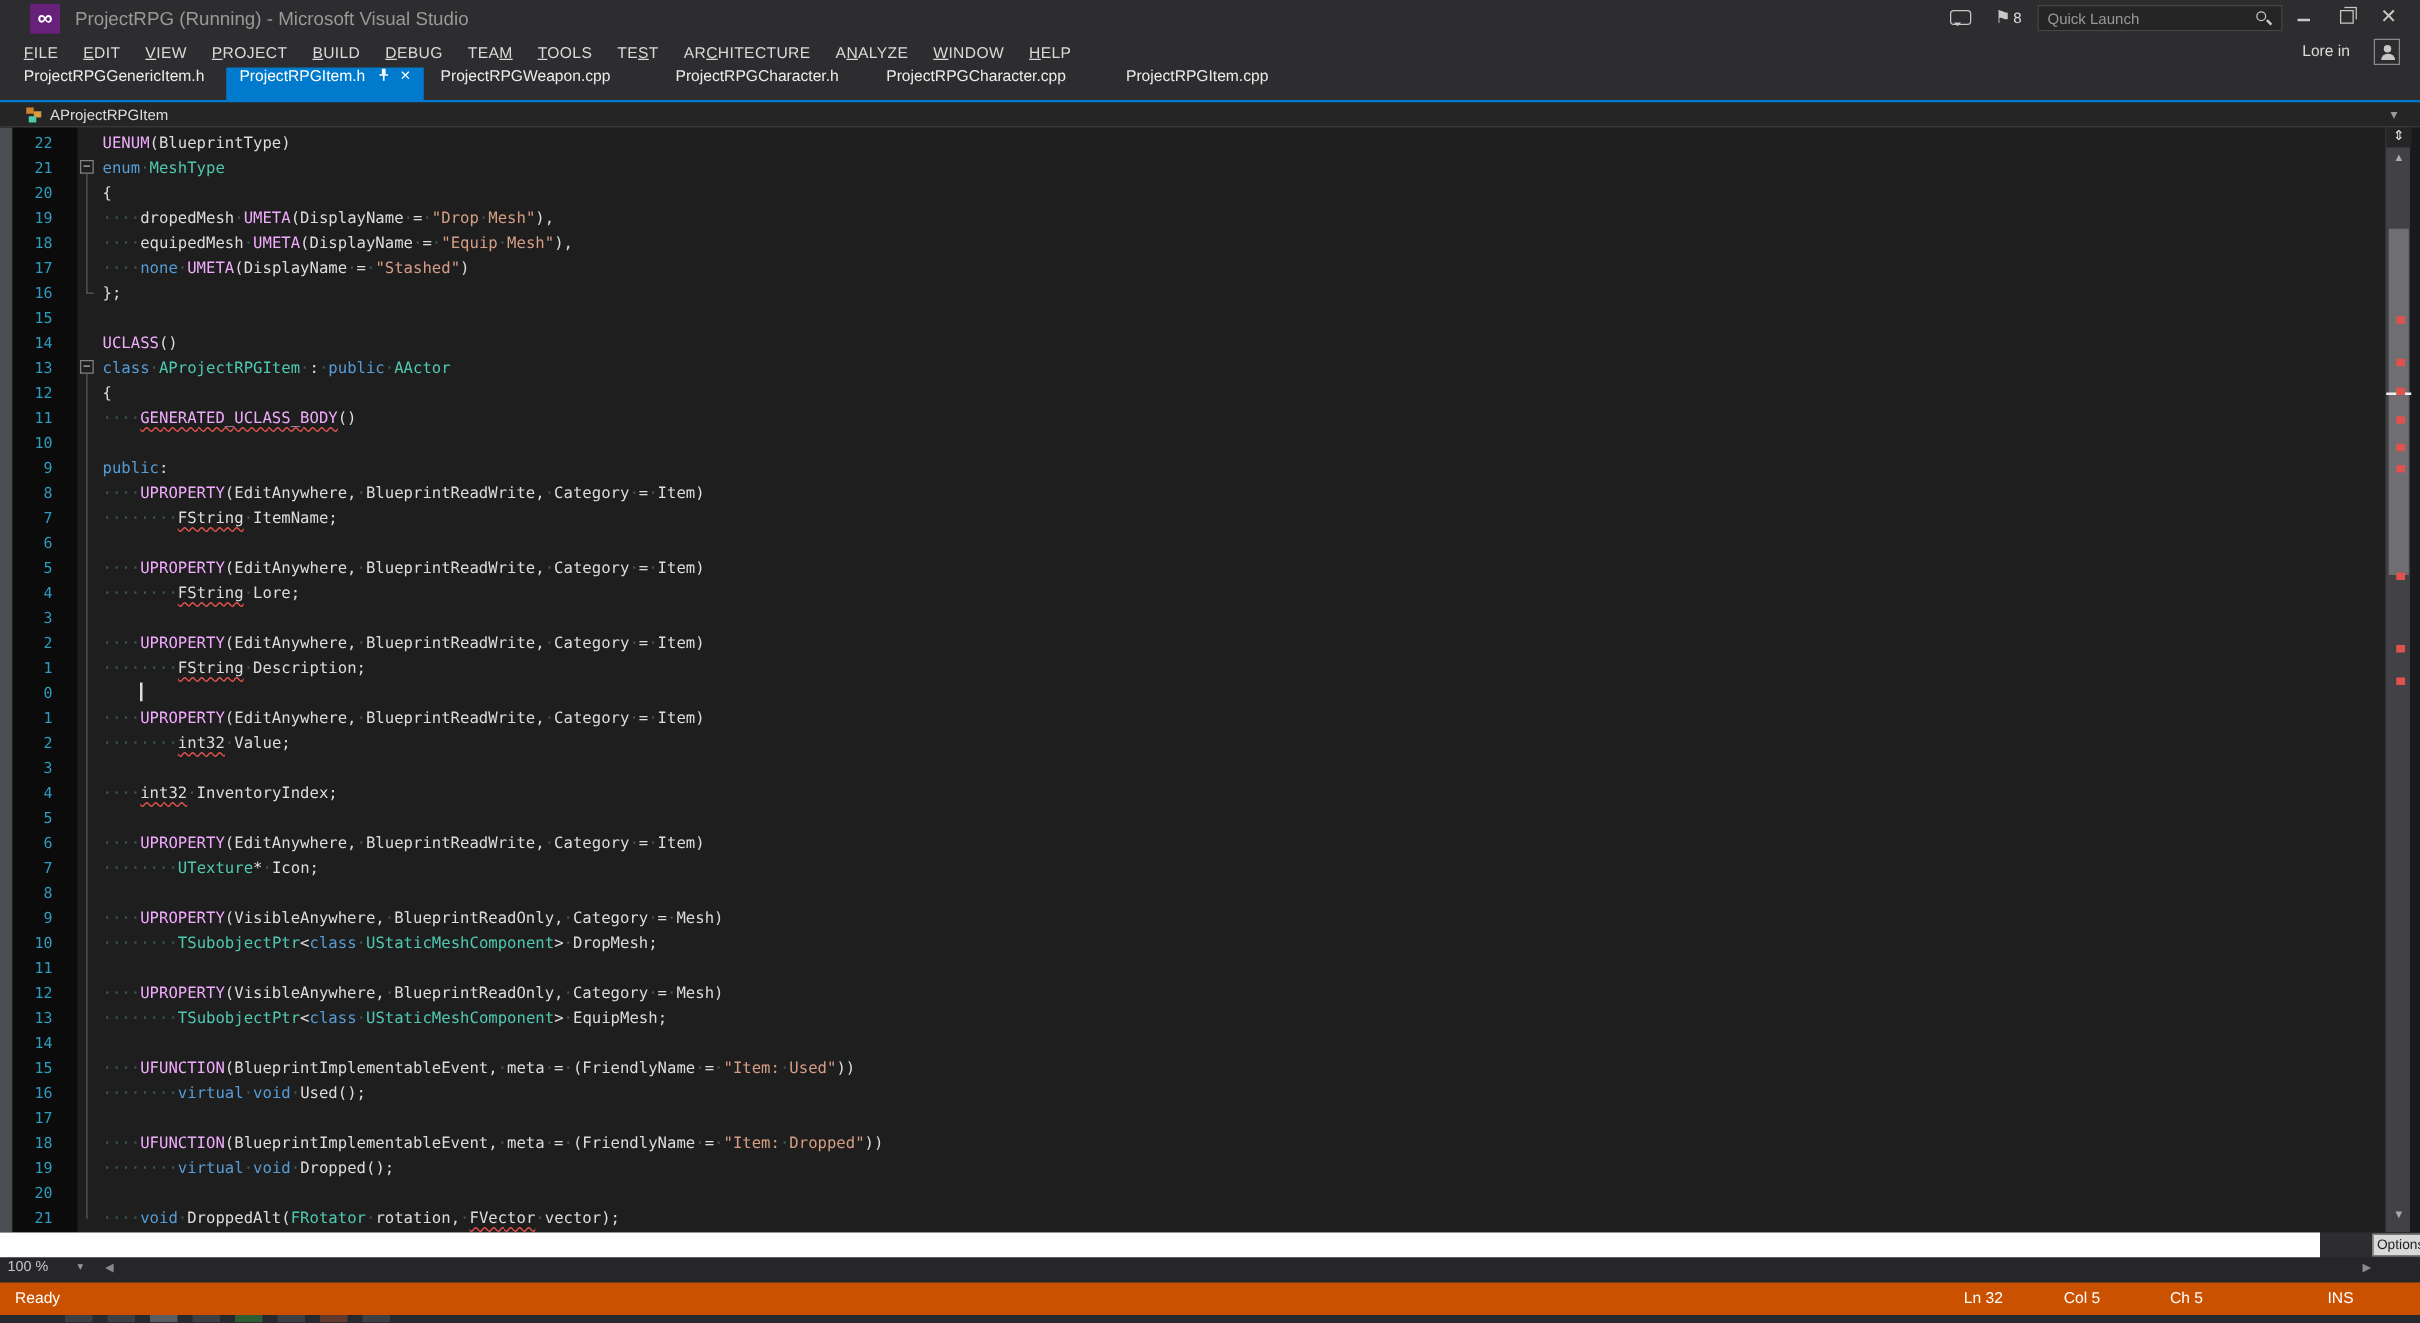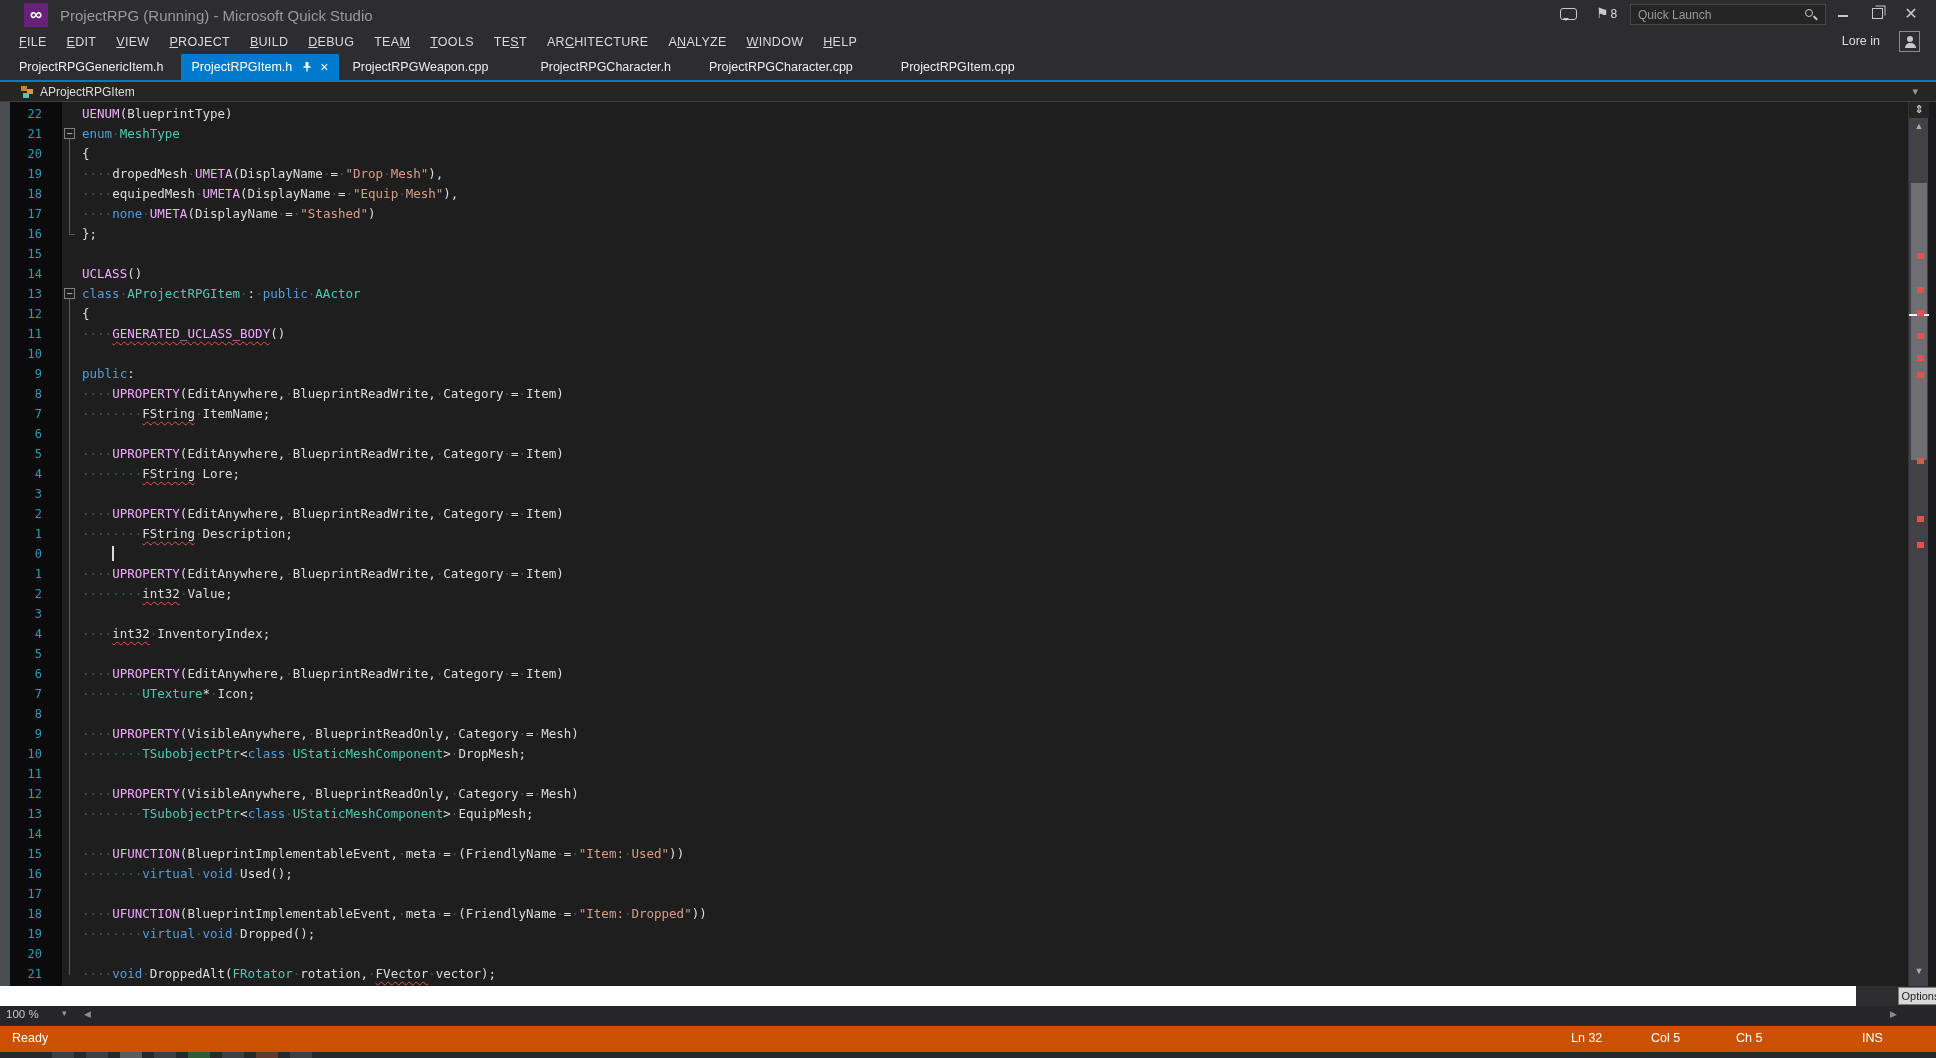--- a/index.html
+++ b/index.html
@@ -40,21 +40,21 @@
   .menu-item u { text-decoration:underline; }
   .signin { position:absolute; right:56px; top:4px; font-size:12.5px; color:#DCDCDC; }
   .avatar { position:absolute; right:16px; top:1px; width:21px; height:21px;
             border:1px solid #8A8A8A; background:#2D2D30; }
   .avatar .head { position:absolute; left:7px; top:4px; width:6px; height:6px; border-radius:50%; background:#C8C8C8; }
   .avatar .body { position:absolute; left:4.5px; bottom:3px; width:11px; height:5px;
             border-radius:5px 5px 0 0; background:#C8C8C8; }
 
   
   .tabbar { position:relative; height:26px; background:#2D2D30; display:flex; align-items:flex-end; }
-  .tab { height:26px; display:flex; align-items:center; padding:0 11px;
+  .tab { height:26px; display:flex; align-items:flex-start; padding:0 11px;
          font-size:12.5px; color:#ECECEC; white-space:nowrap; }
   .tab.active { background:#007ACC; color:#FFFFFF; }
   .tab .pin { margin-left:9px; width:12px; height:12px; }
   .tab .close { margin-left:7px; font-size:14px; line-height:12px; color:#FFFFFF; }
   .tab:nth-child(1){margin-left:8px;} .tab:nth-child(2){margin-left:6px;}
   .tab:nth-child(3){margin-left:2px;} .tab:nth-child(4){margin-left:30px;}
   .tab:nth-child(5){margin-left:16px;} .tab:nth-child(6){margin-left:26px;}
   .accent-line { height:2px; background:#007ACC; }
 
   
@@ -117,21 +117,21 @@
   .taskbar-sliver { position:relative; height:6px; background:#26292D; overflow:hidden; }
   .tb-block { position:absolute; top:0; width:22px; height:6px; }
 </style>
 </head>
 <body>
 
 <div class="vs-window">
 
   <div class="titlebar">
     <div class="vs-logo">∞</div>
-    <div class="win-title">ProjectRPG (Running) - Microsoft Quick Studio</div>
+    <div class="win-title">ProjectRPG (Running) - Microsoft Visual Studio</div>
     <div class="fb-icon"></div>
     <div class="flag">⚑<span class="flag-num">8</span></div>
     <input class="quick-launch" placeholder="Quick Launch" style="">
     <div class="magnifier"></div>
     <div class="winbtn btn-min" style="left:1828px;"></div>
     <div class="winbtn btn-restore" style="left:1862px;"></div>
     <div class="winbtn btn-close" style="left:1896px;">✕</div>
   </div>
 
   <div class="menubar">

